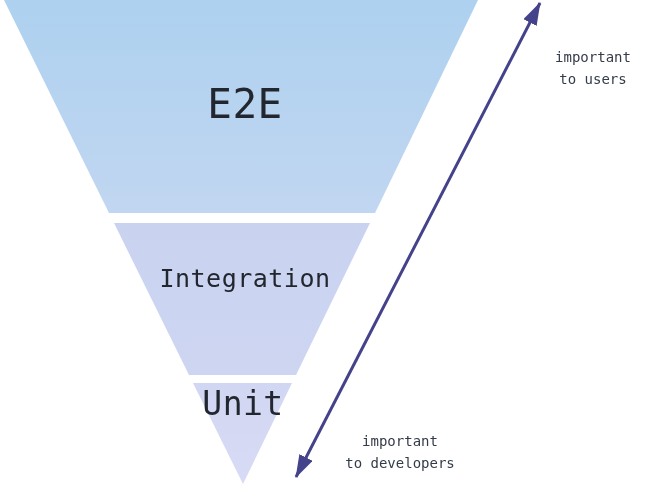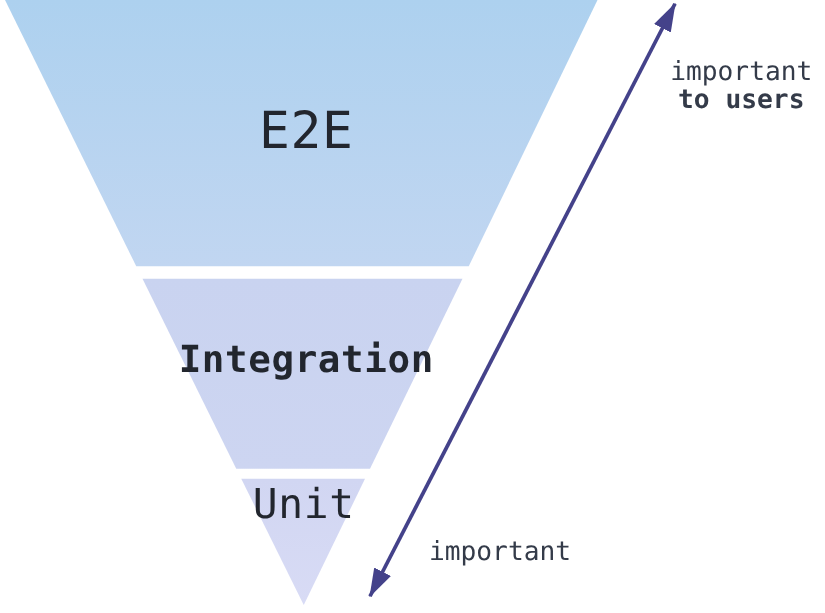--- a/index.html
+++ b/index.html
@@ -13,32 +13,32 @@
   }
   .stage svg { position: absolute; left: 0; top: 0; }
   .section-label {
     position: absolute;
     transform: translate(-50%, -50%);
     color: #22262e;
     white-space: nowrap;
     letter-spacing: 0.5px;
   }
   .e2e-label         { left: 245px; top: 104px; font-size: 41px; }
-  .integration-label { left: 245px; top: 288px; font-size: 30px; font-weight: bold; }
+  .integration-label { left: 245px; top: 278px; font-size: 25px; }
   .unit-label        { left: 243px; top: 403px; font-size: 33px; }
   .axis-label {
     position: absolute;
     transform: translateX(-50%);
     text-align: center;
     color: #343b49;
-    font-size: 21px;
+    font-size: 14px;
     line-height: 22px;
     white-space: nowrap;
   }
-  .axis-label .line2 { font-weight: bold; }
+  .axis-label .line2 { font-weight: normal; }
   .users-label { left: 593px; top: 46px; }
   .devs-label  { left: 400px; top: 430px; }
 </style>
 </head>
 <body>
 
 <div class="stage">
 
   <svg width="660" height="490" viewBox="0 0 660 490">
     <defs>
@@ -72,15 +72,16 @@
 
   <div class="section-label unit-label">Unit</div>
 
   <div class="axis-label users-label">
     <div class="line1">important</div>
     <div class="line2">to users</div>
   </div>
 
   <div class="axis-label devs-label">
     <div class="line1">important</div>
+    <div class="line2">to developers</div>
   </div>
 
 </div>
 
 </body></html>

